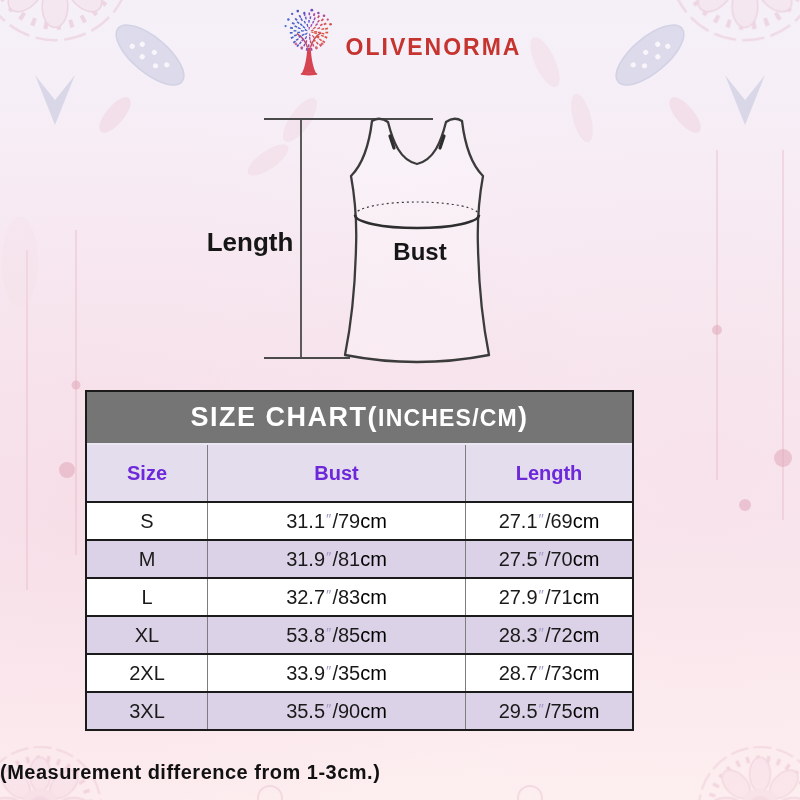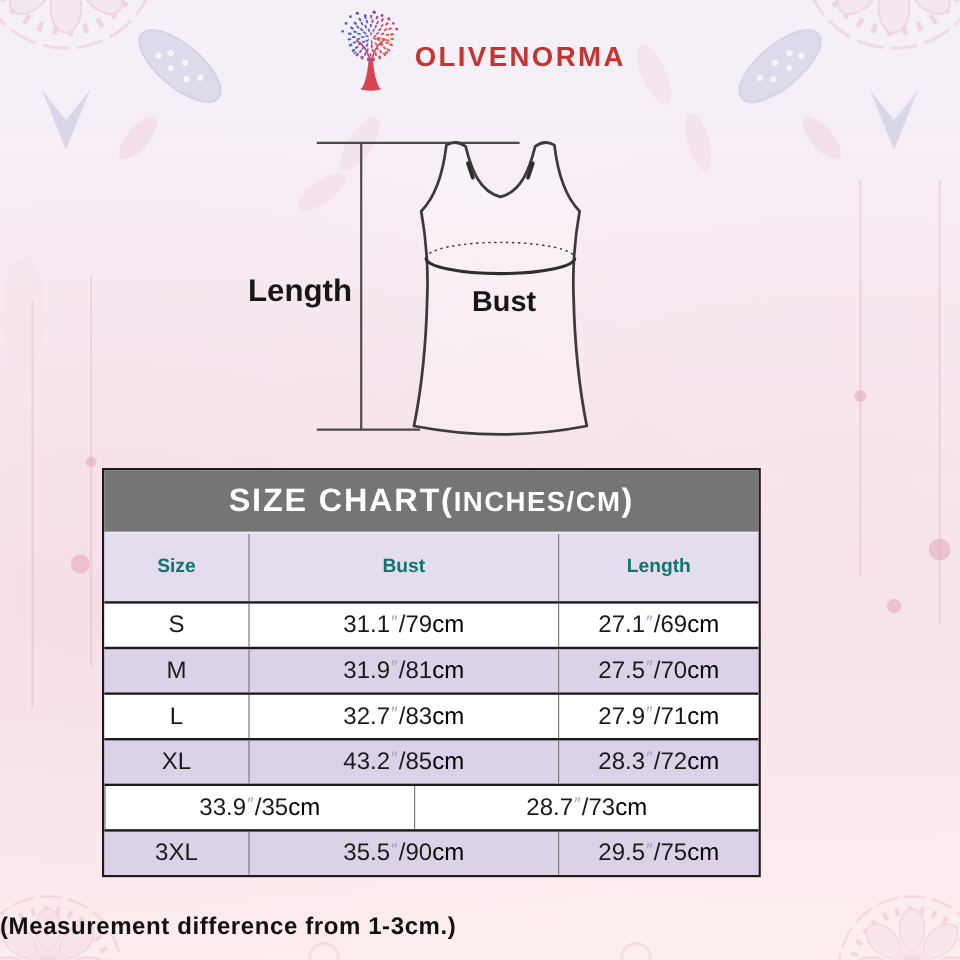--- a/index.html
+++ b/index.html
@@ -26,21 +26,21 @@
     font-size:24px;font-weight:bold;color:#161616;}
 
   
   .size-table{position:absolute;left:85px;top:390px;width:549px;box-sizing:border-box;
     border:2px solid #1b1b1b;background:#fff;}
   .t-title{height:51px;background:#757575;display:flex;align-items:baseline;justify-content:center;
     border-bottom:2px solid #ece5f2;color:#fff;font-weight:bold;letter-spacing:1.5px;padding-top:0;}
   .t-title .big{font-size:27px;line-height:51px;}
   .t-title .small{font-size:23px;letter-spacing:1.2px;}
   .t-row{display:flex;align-items:center;}
-  .t-head{height:56px;background:#e4ddee;font-size:16px;font-weight:600;color:#0f766e;}
+  .t-head{height:56px;background:#e4ddee;font-size:20px;font-weight:600;color:#6d28d9;}
   .d-row{height:36px;border-top:2px solid #1b1b1b;font-size:20px;color:#1a1a1a;}
   .d-row.lav{background:#dcd2e7;}
   .d-row.white{background:#ffffff;}
   .cell{display:flex;align-items:center;justify-content:center;height:100%;box-sizing:border-box;}
   .c-size{width:120px;}
   .c-bust{width:258px;border-left:1px solid #7d7d7d;}
   .c-length{flex:1;border-left:1px solid #7d7d7d;}
   .mark{color:#a49bc4;font-size:15px;margin:0 1px 6px 1px;}
   .unit{color:#000000;}
 
@@ -256,34 +256,35 @@
             <span>27.9</span>
             <span class="mark">″</span>
             <span>/71</span>
             <span class="unit">cm</span>
           </div>
       </div>
 
       <div class="t-row d-row lav">
         <div class="cell c-size">XL</div>
         <div class="cell c-bust">
-            <span>43.2</span>
+            <span>53.8</span>
             <span class="mark">″</span>
             <span>/85</span>
             <span class="unit">cm</span>
           </div>
         <div class="cell c-length">
             <span>28.3</span>
             <span class="mark">″</span>
             <span>/72</span>
             <span class="unit">cm</span>
           </div>
       </div>
 
       <div class="t-row d-row white">
+        <div class="cell c-size">2XL</div>
         <div class="cell c-bust">
             <span>33.9</span>
             <span class="mark">″</span>
             <span>/35</span>
             <span class="unit">cm</span>
           </div>
         <div class="cell c-length">
             <span>28.7</span>
             <span class="mark">″</span>
             <span>/73</span>

